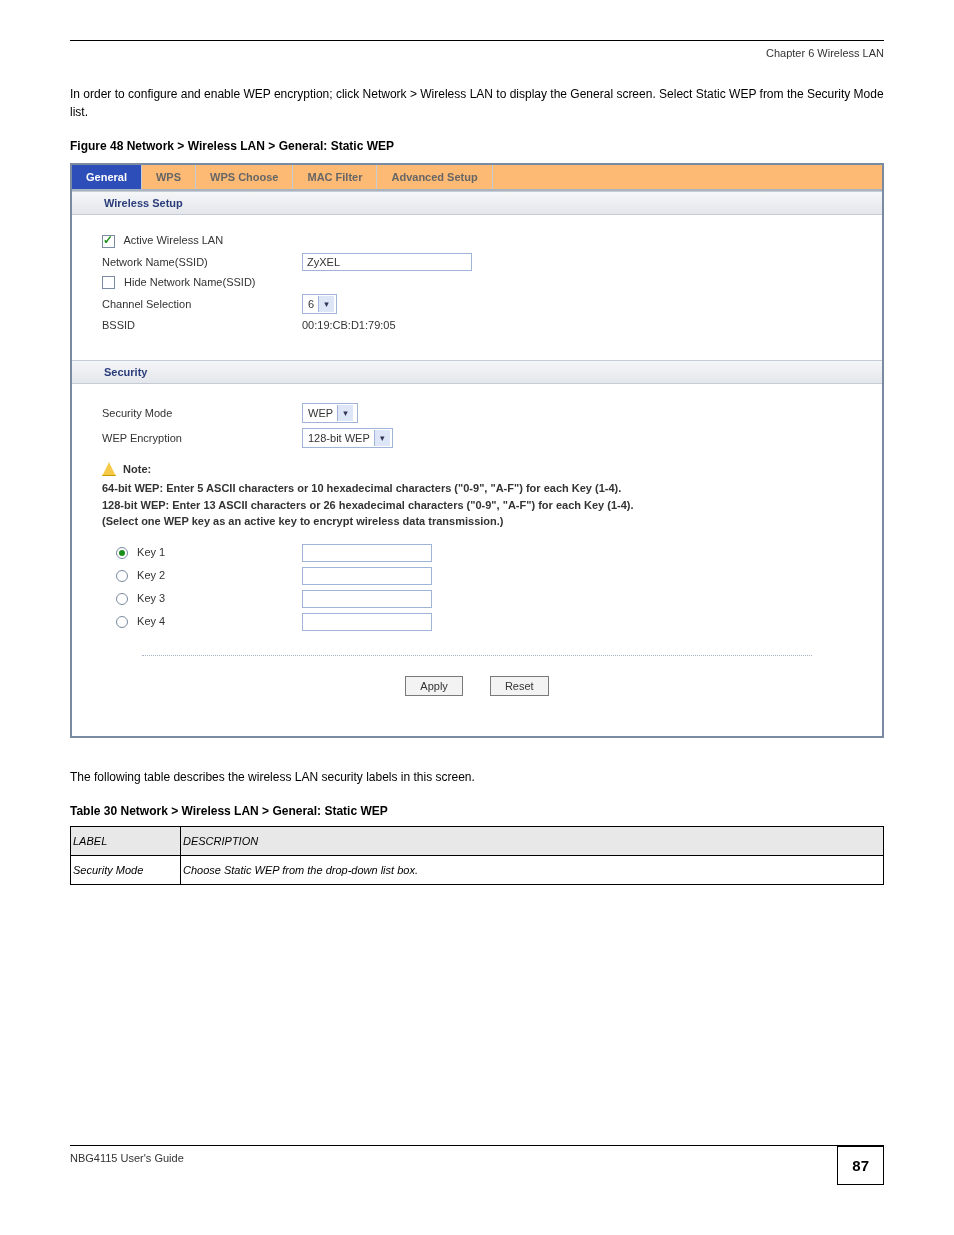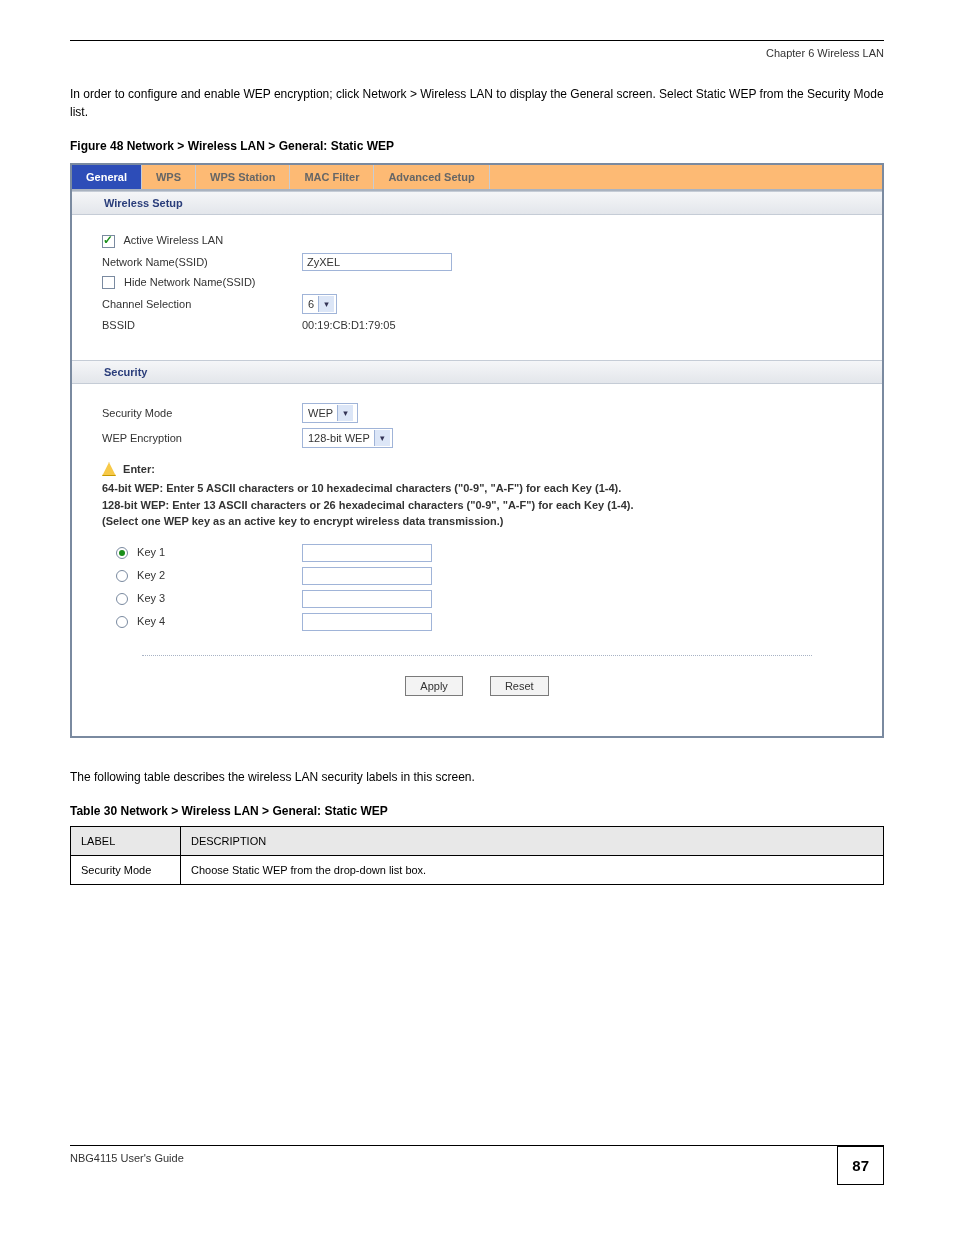--- a/index.html
+++ b/index.html
@@ -57,21 +57,21 @@
     display: inline-block; width: 13px; height: 13px;
     border: 1px solid #7a8aa0; background: #fff; vertical-align: middle;
     margin-right: 6px; position: relative;
   }
   .checkbox-box.checked::after {
     content: "✓"; position: absolute; top: -3px; left: 0;
     font-size: 12px; color: #1a8f1a; font-weight: bold;
   }
   .text-input {
     border: 1px solid #a0b4d8; padding: 2px 4px; font-size: 11px;
-    width: 150px; background: #fff; color: #333;
+    width: 170px; background: #fff; color: #333;
   }
   .select-box {
     display: inline-flex; align-items: center;
     border: 1px solid #a0b4d8; background: #fff; font-size: 11px;
     padding: 1px 2px 1px 5px; color: #333;
   }
   .select-arrow {
     display: inline-flex; align-items: center; justify-content: center;
     width: 16px; height: 16px; background: #dce6f7; margin-left: 4px;
     border-left: 1px solid #a0b4d8; color: #335; font-size: 9px;
@@ -98,21 +98,21 @@
   .btn-row { text-align: center; padding: 20px 0 16px; border-top: 1px dotted #a8b3c5; margin: 24px 40px 0; }
   .btn {
     display: inline-block; border: 1px solid #7a7a7a; background: #f3f3f3;
     padding: 3px 14px; font-size: 11px; margin: 0 12px; cursor: pointer;
   }
 
   .post-text { font-size: 12px; line-height: 1.5; margin: 20px 0 8px; }
   .table-title { font-size: 12px; font-weight: bold; margin: 18px 0 8px; }
   .desc-table { border-collapse: collapse; width: 100%; font-size: 11px; }
   .desc-table th, .desc-table td {
-    border: 1px solid #000; padding: 8px 10px; text-align: left; vertical-align: top;
+    border: 1px solid #000; padding: 8px 2px; text-align: left; vertical-align: top; font-style: italic;
   }
   .desc-table th { background: #e8e8e8; font-weight: normal; }
 
   .footer-area { margin-top: 260px; }
   .footer-rule { border-top: 1px solid #000; margin-bottom: 6px; }
   .footer-row { display: flex; justify-content: space-between; align-items: flex-start; }
   .footer-doc { font-size: 11px; color: #333; }
   .page-num-box {
     border: 1px solid #000; padding: 10px 14px; font-size: 15px; font-weight: bold;
     margin-top: -6px;
@@ -125,21 +125,21 @@
 <div class="chapter-header"> Chapter 6 Wireless LAN</div>
 
 <p class="intro-text">In order to configure and enable WEP encryption; click Network &gt; Wireless LAN to display the General screen. Select Static WEP from the Security Mode list.</p>
 
 <div class="figure-title">Figure 48   Network &gt; Wireless LAN &gt; General: Static WEP</div>
 
 <div class="ui-panel">
   <div class="tabs">
     <div class="tab active">General</div>
     <div class="tab">WPS</div>
-    <div class="tab">WPS Station</div>
+    <div class="tab">WPS Choose</div>
     <div class="tab">MAC Filter</div>
     <div class="tab">Advanced Setup</div>
   </div>
 
   <div class="section-header">Wireless Setup</div>
   <div class="section-body">
     <div class="row">
       <div class="label">
         <span class="checkbox-box checked"></span>
         <span>Active Wireless LAN</span>
@@ -188,21 +188,21 @@
       <div class="control">
         <span class="select-box">
           <span>128-bit WEP</span>
           <span class="select-arrow">▾</span>
         </span>
       </div>
     </div>
 
     <div class="note-block">
       <span class="note-icon"></span>
-      <span class="note-label">Enter:</span>
+      <span class="note-label">Note:</span>
       <div class="note-text">
         <div>64-bit WEP: Enter 5 ASCII characters or 10 hexadecimal characters ("0-9", "A-F") for each Key (1-4).</div>
         <div>128-bit WEP: Enter 13 ASCII characters or 26 hexadecimal characters ("0-9", "A-F") for each Key (1-4).</div>
         <div>(Select one WEP key as an active key to encrypt wireless data transmission.)</div>
       </div>
     </div>
 
     <div style="margin-top:14px;">
       <div class="key-row">
         <div class="klabel">

